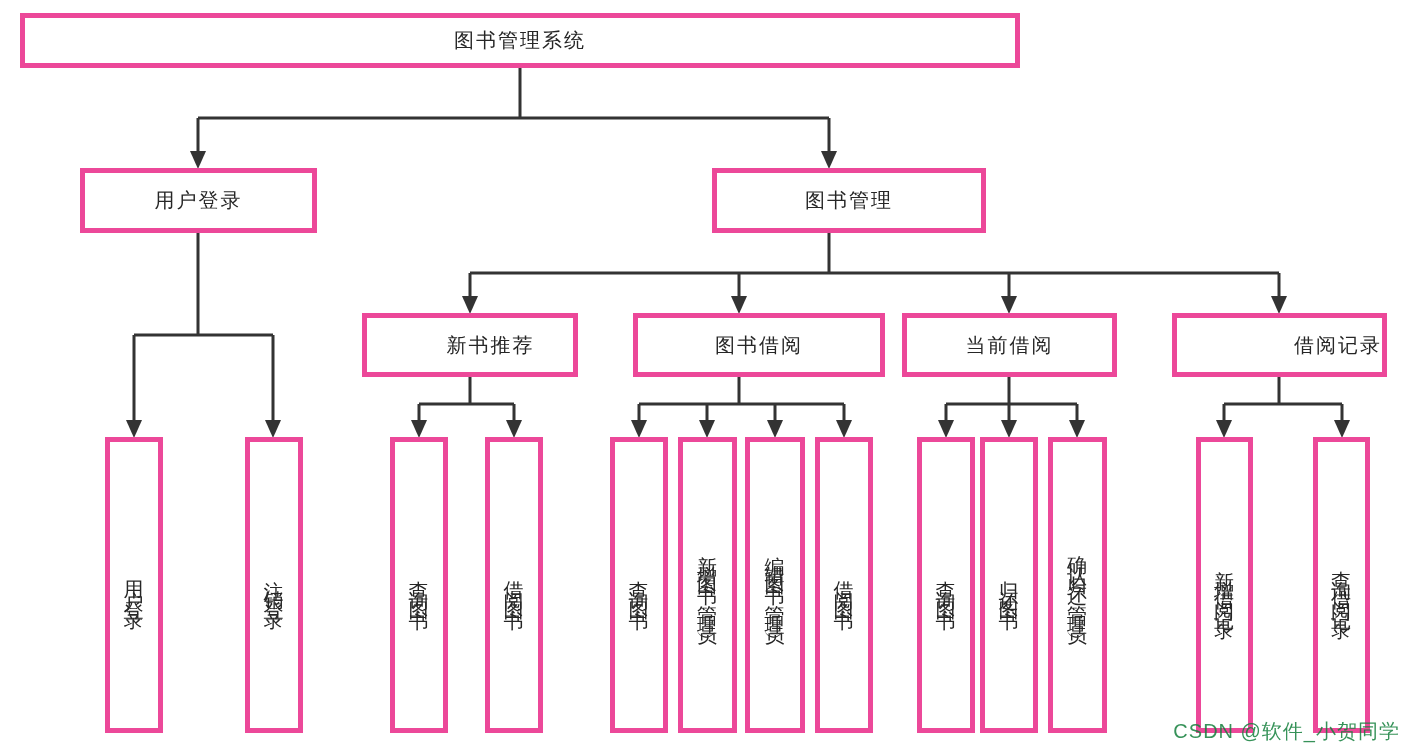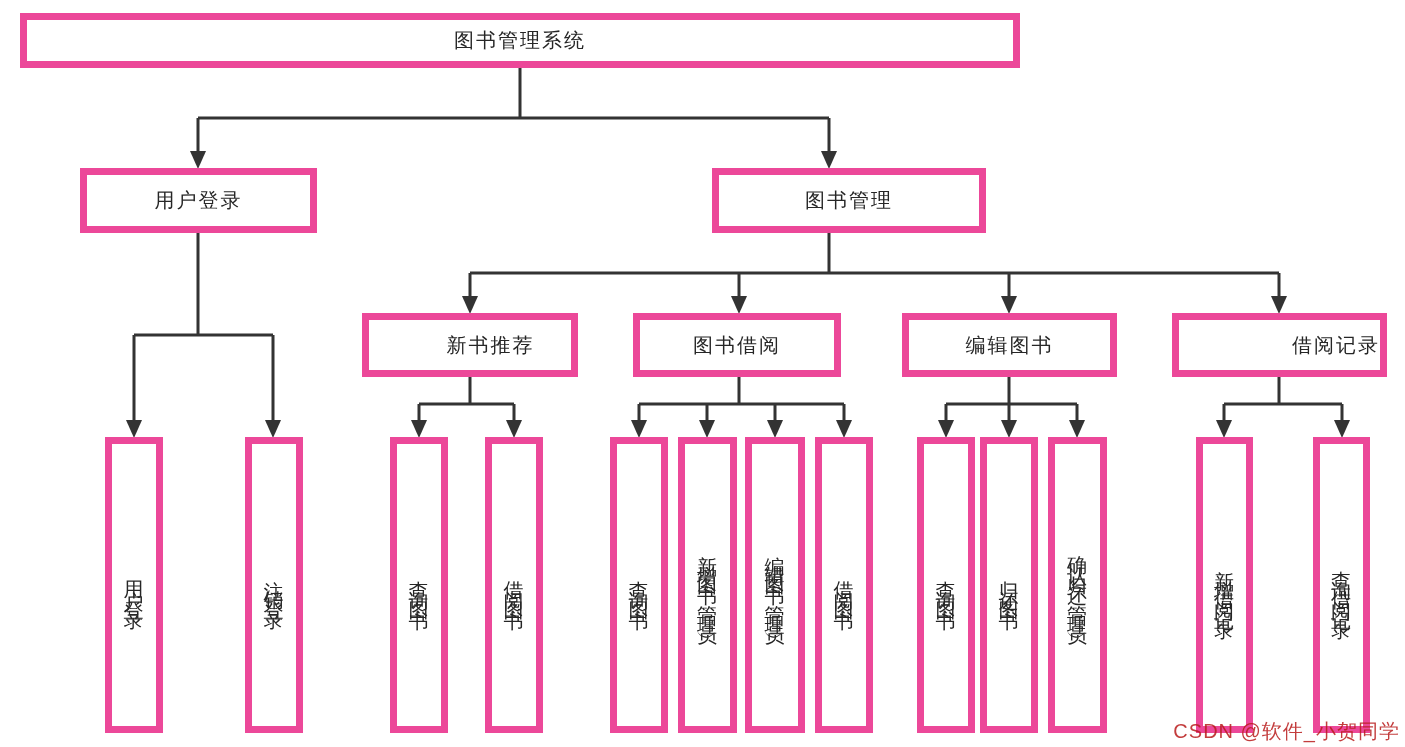--- a/index.html
+++ b/index.html
@@ -18,21 +18,21 @@
   .wires {
     position: absolute;
     left: 0; top: 0;
     width: 1405px;
     height: 747px;
     pointer-events: none;
   }
   .node {
     position: absolute;
     box-sizing: border-box;
-    border: 7px solid #ec4899;
+    border: 5px solid #ec4899;
     background: #ffffff;
     display: flex;
     align-items: center;
     justify-content: center;
     color: #262626;
   }
   .hnode {
     font-size: 20px;
     letter-spacing: 2px;
     white-space: nowrap;
@@ -56,21 +56,21 @@
     color: #262626;
     line-height: 1;
     white-space: nowrap;
   }
   .watermark {
     position: absolute;
     top: 718px;
     right: 5px;
     font-size: 20px;
     letter-spacing: 1px;
-    color: #b91c1c;
+    color: #15803d;
     opacity: 0.85;
     white-space: nowrap;
   }
 </style>
 </head>
 <body>
 
 <div class="canvas">
 
   <svg class="wires" viewBox="0 0 1405 747">
@@ -123,25 +123,25 @@
   <div class="node lvl2 hnode" style="left:80px; width:237px;">
     <span>用户登录</span>
   </div>
   <div class="node lvl2 hnode" style="left:712px; width:274px;">
     <span>图书管理</span>
   </div>
 
   <div class="node lvl3 hnode" style="left:362px; width:216px;padding-left:41px;">
     <span>新书推荐</span>
   </div>
-  <div class="node lvl3 hnode" style="left:633px; width:208px;">
+  <div class="node lvl3 hnode" style="left:633px; width:252px;">
     <span>图书借阅</span>
   </div>
   <div class="node lvl3 hnode" style="left:902px; width:215px;">
-    <span>编辑图书</span>
+    <span>当前借阅</span>
   </div>
   <div class="node lvl3 hnode" style="left:1172px; width:215px;justify-content:flex-end;">
     <span>借阅记录</span>
   </div>
 
   <div class="node leaf" style="left:105px;">
     <span class="vtext">用户登录</span>
   </div>
   <div class="node leaf" style="left:245px;">
     <span class="vtext">注销登录</span>

